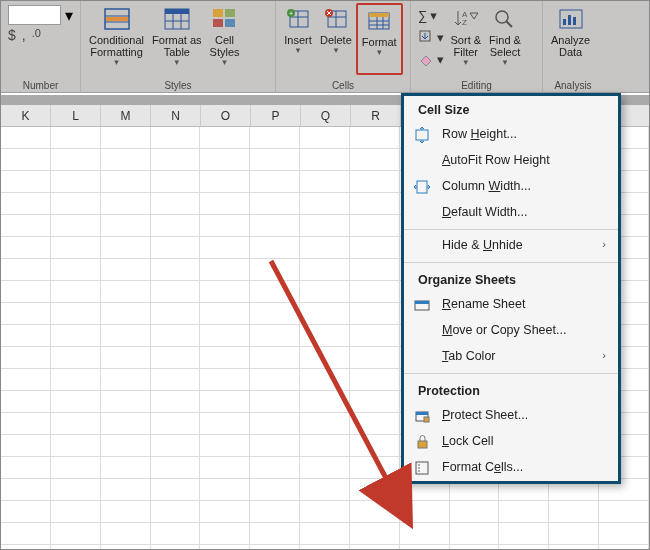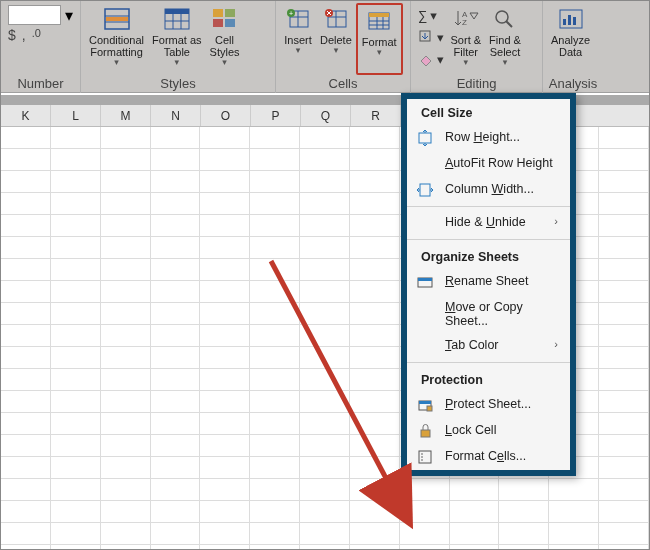--- a/index.html
+++ b/index.html
@@ -1,39 +1,39 @@
 <!DOCTYPE html>
 <html><head>
 <meta charset="utf-8">
 <style>
   * { box-sizing: border-box; margin: 0; padding: 0; font-family: "Segoe UI", Arial, sans-serif; }
   body { width: 650px; height: 550px; overflow: hidden; background: #fff; position: relative; border:1px solid #888;}
   .ribbon { background: #c8c6c4; height: 92px; display: flex; border-bottom: 1px solid #a0a0a0; }
   .group { display: flex; flex-direction: column; border-right: 1px solid #b0b0b0; padding: 2px 4px 0 4px; height:92px;}
-  .group-label { font-size: 13px; text-align: center; color: #444; margin-top: auto; padding-bottom:2px;}
+  .group-label { font-size: 10px; text-align: center; color: #444; margin-top: auto; padding-bottom:2px;}
   .btns { display: flex; align-items:flex-start;}
   .bigbtn { display: flex; flex-direction: column; align-items: center; justify-content:flex-start; padding: 2px 4px; font-size: 11px; color: #222; cursor:default; text-align:center; line-height:1.1; height:72px;}
   .bigbtn .ico { width:28px; height:24px; margin:2px 0 3px 0;}
   .bigbtn .caret{font-size:9px; color:#555;}
   .smallcol{display:flex; flex-direction:column; gap:2px; padding:2px 3px;}
   .smbtn{font-size:13px; color:#333; display:flex; align-items:center; gap:3px; height:20px;}
   .numfmt{display:flex; flex-direction:column; gap:2px; padding:2px 3px;}
   .numtop{display:flex; gap:4px; align-items:center;}
   .numbox{width:58px; height:20px; background:#fff; border:1px solid #999;}
   .ribico{width:16px; height:16px; display:inline-block;}
   .hl{border:2px solid #c0392b; border-radius:2px;}
   
   .sheet-hdr{height:10px; background:#aaa; margin-top:2px;}
   .colhdrs{display:flex; background:#e6e6e6; height:22px; border-bottom:1px solid #bbb;}
   .colh{width:50px; text-align:center; font-size:12px; color:#333; border-right:1px solid #ccc; line-height:22px;}
   .cells{}
   .row{display:flex; height:22px; border-bottom:1px solid #dcdcdc;}
   .cell{width:50px; border-right:1px solid #dcdcdc;}
   
-  .menu{position:absolute; left:400px; top:92px; width:175px; background:#f5f5f5; border:6px solid #0c4a6e; box-shadow:3px 3px 8px rgba(0,0,0,0.3); font-size:12.5px; color:#222;}
+  .menu{position:absolute; left:400px; top:92px; width:220px; background:#f5f5f5; border:3px solid #0c4a6e; box-shadow:3px 3px 8px rgba(0,0,0,0.3); font-size:12.5px; color:#222;}
   .mhdr{font-weight:600; padding:7px 14px 5px 14px; font-size:12.5px;}
   .mitem{display:flex; align-items:flex-start; padding:5px 12px 5px 10px; gap:10px; cursor:default;}
   .mico{width:18px; height:16px; flex-shrink:0;}
   .mlbl{flex:1;}
   .mlbl u{text-decoration:underline;}
   .msub{font-size:11px; color:#555; margin-left:auto; padding-left:8px;}
   .msep{height:1px; background:#d0d0d0; margin:3px 0;}
   
   .arrow{position:absolute; pointer-events:none;}
   
@@ -523,20 +523,24 @@
     <span class="mico"></span>
       <span class="mlbl"><u>A</u>utoFit Row Height</span>
   </div>
   <div class="mitem">
     <svg class="mico">
         <rect x="3" y="2" width="10" height="12" fill="none" stroke="#2b7cc0"></rect>
         <path d="M1 8 L3 8 M2 6 L0 8 L2 10 M13 8 L15 8 M14 6 L16 8 L14 10" stroke="#2b7cc0" fill="none"></path>
       </svg>
     <span class="mlbl">Column <u>W</u>idth...</span>
   </div>
+  <div class="mitem">
+    <span class="mico"></span>
+      <span class="mlbl"><u>D</u>efault Width...</span>
+  </div>
   <div class="msep"></div>
   <div class="mitem">
     <span class="mico"></span>
       <span class="mlbl">Hide &amp; <u>U</u>nhide</span>
       <span class="msub">›</span>
   </div>
   <div class="msep"></div>
   <div class="mhdr">Organize Sheets</div>
   <div class="mitem">
     <svg class="mico">

